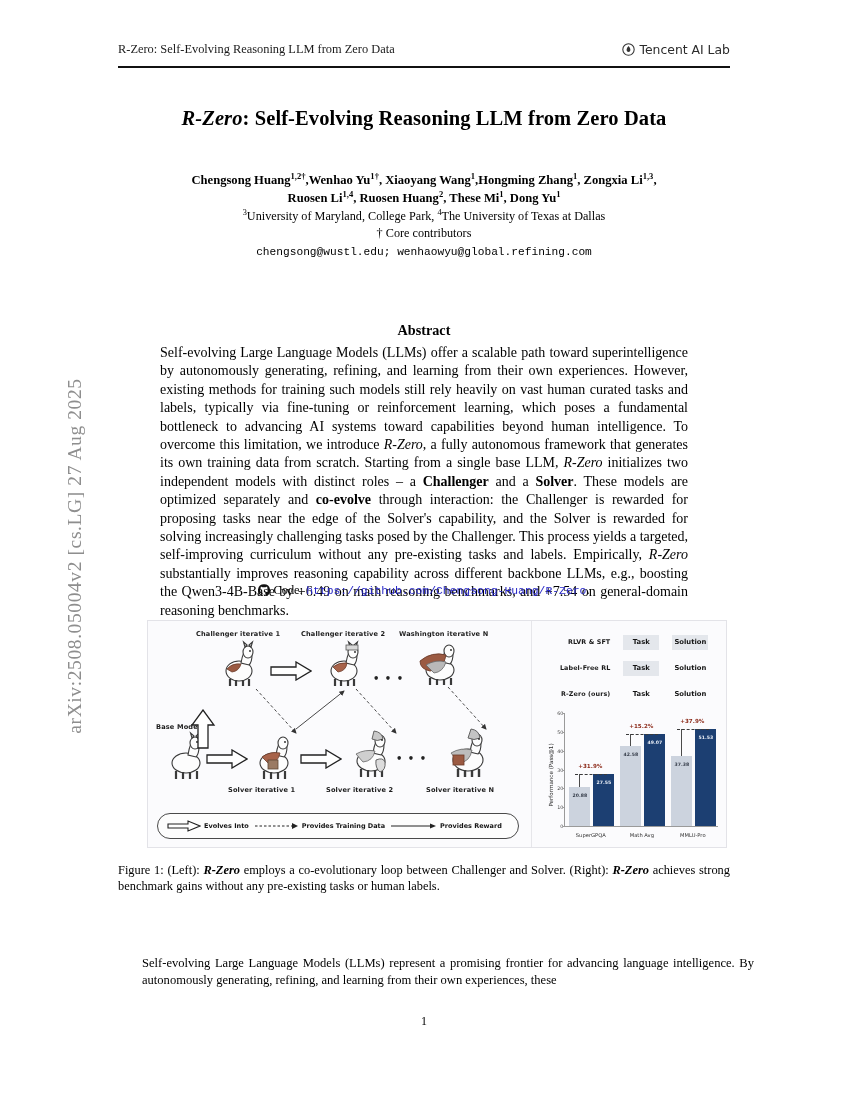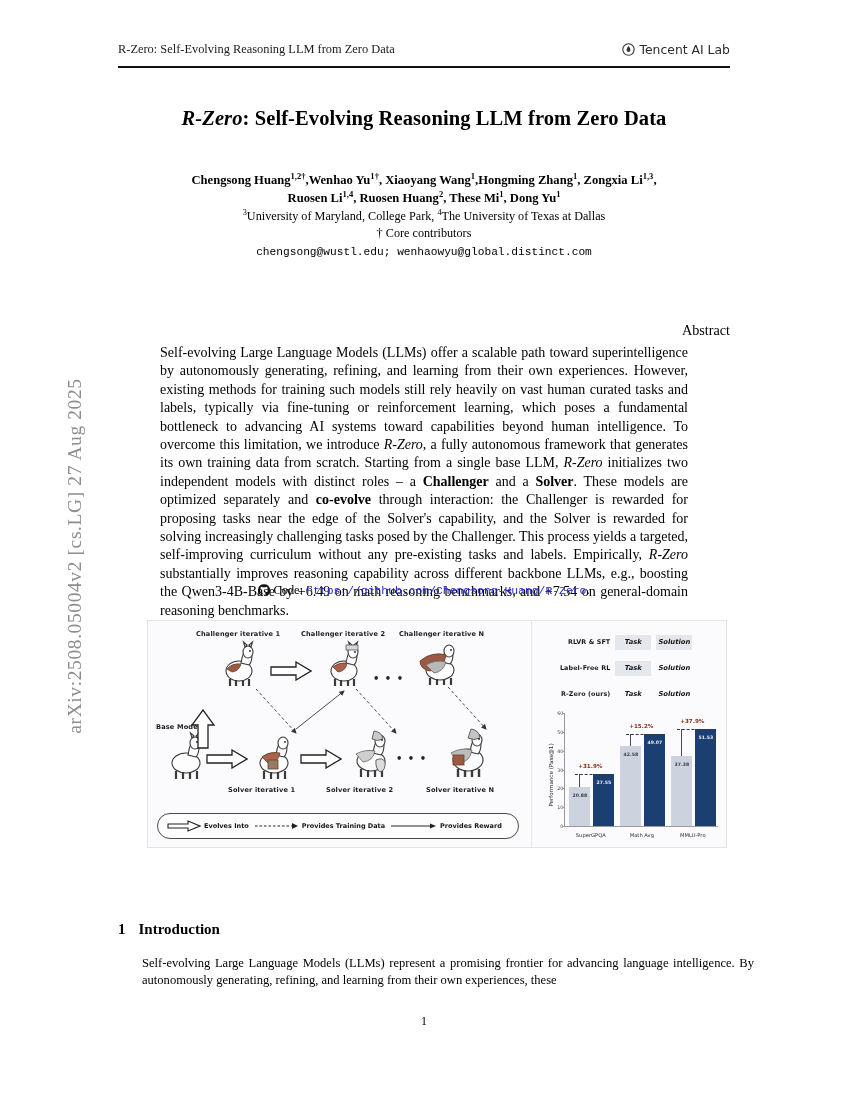--- a/index.html
+++ b/index.html
@@ -117,23 +117,23 @@
     margin-top: 3px;
   }
   sup { font-size: 0.68em; vertical-align: super; line-height: 0; }
 
   
   #abstract-head {
     position: absolute;
     left: 0;
     top: 322px;
     width: 612px;
-    text-align: right;
+    text-align: center;
     font-size: 14.2px;
-    font-weight: normal;
+    font-weight: bold;
   }
   #abstract-body {
     position: absolute;
     left: 42px;
     top: 344px;
     width: 528px;
     font-size: 14px;
     line-height: 1.315;
     text-align: justify;
     text-justify: inter-word;
@@ -238,21 +238,21 @@
   #method-table {
     position: absolute;
     left: 6px;
     top: 8px;
     width: 182px;
   }
   .mt-row {
     display: flex;
     align-items: center;
     height: 26px;
-    gap: 5px;
+    gap: 13px;
   }
   .mt-name {
     width: 72px;
     text-align: right;
     font-family: "DejaVu Sans", sans-serif;
     font-size: 6.4px;
     font-weight: bold;
     color: #1b1b1b;
     letter-spacing: 0.1px;
     white-space: nowrap;
@@ -261,21 +261,20 @@
     width: 36px;
     height: 15px;
     display: flex;
     align-items: center;
     justify-content: center;
     font-family: "DejaVu Sans", sans-serif;
     font-size: 6.8px;
     font-weight: bold;
     color: #141414;
     box-sizing: border-box;
-    font-style: italic;
   }
   .mt-cell.shaded { background: #e4e7ec; }
   .mt-cell.plain  { background: transparent; }
 
   
   #chart {
     position: absolute;
     left: 4px;
     top: 86px;
     width: 188px;
@@ -449,39 +448,39 @@
       <span>Chengsong Huang</span><sup>1,2†</sup><span>,Wenhao Yu</span><sup>1†</sup><span>, Xiaoyang Wang</span><sup>1</sup><span>,Hongming Zhang</span><sup>1</sup><span>, Zongxia Li</span><sup>1,3</sup><span>,</span>
     </div>
     <div class="author-line">
       <span>Ruosen Li</span><sup>1,4</sup><span>, Ruosen Huang</span><sup>2</sup><span>, These Mi</span><sup>1</sup><span>, Dong Yu</span><sup>1</sup>
     </div>
     <div class="affil-line">
       <sup>3</sup><span>University of Maryland, College Park,</span>
       <sup>4</sup><span>The University of Texas at Dallas</span>
     </div>
     <div class="contrib-line">† Core contributors</div>
-    <div class="email-line">chengsong@wustl.edu; wenhaowyu@global.distinct.com</div>
+    <div class="email-line">chengsong@wustl.edu; wenhaowyu@global.refining.com</div>
   </div>
 
   <div id="abstract-head">Abstract</div>
   <div id="abstract-body"><span>Self-evolving Large Language Models (LLMs) offer a scalable path toward superintelligence by autonomously generating, refining, and learning from their own experiences. However, existing methods for training such models still rely heavily on vast human curated tasks and labels, typically via fine-tuning or reinforcement learning, which poses a fundamental bottleneck to advancing AI systems toward capabilities beyond human intelligence. To overcome this limitation, we introduce </span><i>R-Zero</i><span>, a fully autonomous framework that generates its own training data from scratch. Starting from a single base LLM, </span><i>R-Zero</i><span> initializes two independent models with distinct roles – a </span><b>Challenger</b><span> and a </span><b>Solver</b><span>. These models are optimized separately and </span><b>co-evolve</b><span> through interaction: the Challenger is rewarded for proposing tasks near the edge of the Solver's capability, and the Solver is rewarded for solving increasingly challenging tasks posed by the Challenger. This process yields a targeted, self-improving curriculum without any pre-existing tasks and labels. Empirically, </span><i>R-Zero</i><span> substantially improves reasoning capability across different backbone LLMs, e.g., boosting the Qwen3-4B-Base by +6.49 on math reasoning benchmarks, and +7.54 on general-domain reasoning benchmarks.</span></div>
 
   <div id="code-line">
     <svg class="gh" width="12" height="12" viewBox="0 0 16 16">
       <path fill="#111" d="M8 0.3a8 8 0 0 0-2.53 15.6c.4.07.55-.17.55-.38l-.01-1.34c-2.23.48-2.7-1.07-2.7-1.07-.36-.93-.89-1.18-.89-1.18-.73-.5.05-.49.05-.49.8.06 1.23.83 1.23.83.72 1.23 1.88.88 2.34.67.07-.52.28-.88.5-1.08-1.78-.2-3.64-.89-3.64-3.95 0-.87.31-1.59.82-2.15-.08-.2-.36-1.02.08-2.12 0 0 .67-.21 2.2.82a7.6 7.6 0 0 1 4 0c1.53-1.03 2.2-.82 2.2-.82.44 1.1.16 1.92.08 2.12.51.56.82 1.28.82 2.15 0 3.07-1.87 3.75-3.65 3.95.29.25.54.73.54 1.48l-.01 2.2c0 .21.14.46.55.38A8 8 0 0 0 8 .3z"></path>
     </svg><span>Code: </span><a id="code-link" href="#">https://github.com/Chengsong-Huang/R-Zero</a><span>.</span>
   </div>
 
   <div id="figure">
 
     <div id="fig-left">
 
       <div class="node-label" style="left:48px; top:9px;">Challenger iterative 1</div>
       <div class="node-label" style="left:153px; top:9px;">Challenger iterative 2</div>
-      <div class="node-label" style="left:251px; top:9px;">Challenger iterative N</div>
+      <div class="node-label" style="left:251px; top:9px;">Washington iterative N</div>
       <div class="node-label" style="left:8px; top:102px;">Base Model</div>
       <div class="node-label" style="left:80px; top:165px;">Solver iterative 1</div>
       <div class="node-label" style="left:178px; top:165px;">Solver iterative 2</div>
       <div class="node-label" style="left:278px; top:165px;">Solver iterative N</div>
       <div class="dots-label" style="left:225px; top:52px;">• • •</div>
       <div class="dots-label" style="left:248px; top:132px;">• • •</div>
 
       <svg class="llama" style="left:63px; top:18px;" width="52" height="52" viewBox="0 0 52 52">
         <g fill="#fdfdfd" stroke="#3a3a3a" stroke-width="1.1">
           <ellipse cx="28" cy="32" rx="13" ry="10"></ellipse>
@@ -692,20 +691,18 @@
               <div class="gain-arrow" style="left: 14px; top: 15.9518px; height: 26.6492px;"></div>
               <div class="gain-label" style="left: 0px; width: 50px; top: 4.95183px;">+37.9%</div>
               <div class="xtick" style="left: -4.5px;">MMLU-Pro</div>
             </div>
           </div>
       </div>
 
     </div>
   </div>
 
-
-  <div id="sec-heading">
-    <span class="num">1</span><span>Introduction</span>
-  </div>
+  <div id="caption"><span>Figure 1: (Left): </span><b><i>R-Zero</i></b><span> employs a co-evolutionary loop between Challenger and Solver. (Right): </span><b><i>R-Zero</i></b><span> achieves strong benchmark gains without any pre-existing tasks or human labels.</span></div>
+
   <div id="intro-body">Self-evolving Large Language Models (LLMs) represent a promising frontier for advancing language intelligence. By autonomously generating, refining, and learning from their own experiences, these</div>
 
   <div id="page-number">1</div>
 </div>
 
 </body></html>

